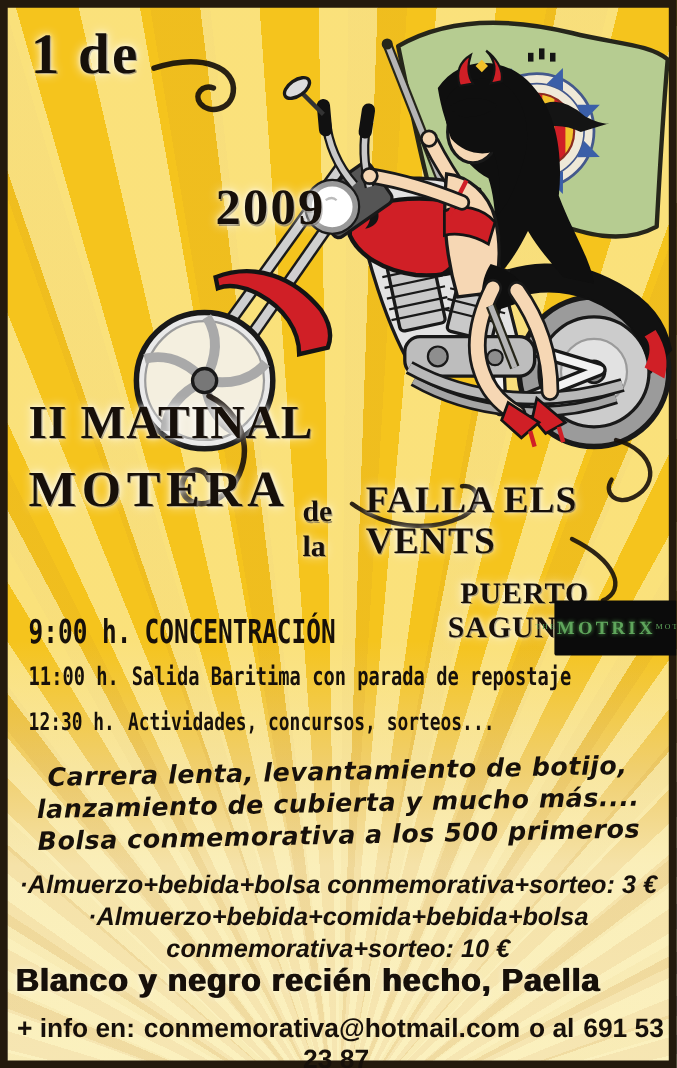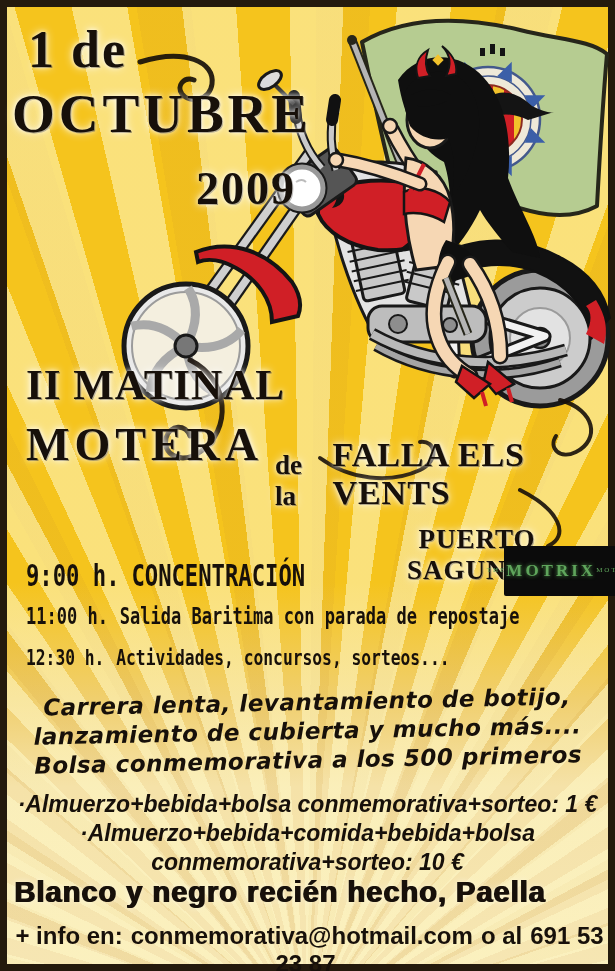--- a/index.html
+++ b/index.html
@@ -217,21 +217,20 @@
   <svg class="abs" style="left:0;top:340px;width:615px;height:215px;pointer-events:none" viewBox="0 0 615 215" xmlns="http://www.w3.org/2000/svg">
     <g fill="none" stroke="#17100a" stroke-linecap="round" opacity=".9">
       <path d="M190 20 C230 40 232 90 200 112 C180 125 162 114 166 98 C170 84 186 84 190 96" stroke-width="5"></path>
       <path d="M320 118 C350 140 390 144 420 130 C440 120 436 100 420 102" stroke-width="4"></path>
       <path d="M560 60 C596 70 600 100 576 112 C560 120 548 108 556 96" stroke-width="4"></path>
       <path d="M520 150 C560 170 570 196 548 206" stroke-width="4"></path>
     </g>
   </svg>
 
   <div class="abs grunge date1">1 de</div>
-  <div class="abs grunge date2">OCTUBRE</div>
   <div class="abs grunge date3">2009</div>
 
   <div class="abs grunge title1">II MATINAL</div>
   <div class="abs grunge title2">MOTERA</div>
 
   <div class="abs grunge subtitle">
     <span class="prefix">de la</span>
     <span class="org">FALLA ELS VENTS</span>
   </div>
   <div class="abs grunge place">PUERTO SAGUNTO</div>
@@ -252,21 +251,21 @@
     <span class="bottom">MOTOCLUB</span>
   </div>
 
   <div class="abs hand">
     <div>Carrera lenta, levantamiento de botijo,</div>
     <div>lanzamiento de cubierta y mucho más....</div>
     <div>Bolsa conmemorativa a los 500 primeros</div>
   </div>
 
   <div class="abs prices">
-    <div>·Almuerzo+bebida+bolsa conmemorativa+sorteo: 1 €</div>
+    <div>·Almuerzo+bebida+bolsa conmemorativa+sorteo: 3 €</div>
     <div>·Almuerzo+bebida+comida+bebida+bolsa</div>
     <div>conmemorativa+sorteo: 10 €</div>
   </div>
 
   <div class="abs food">Blanco y negro recién hecho, Paella</div>
 
   <div class="abs contact">
     <span>+ info en:</span><span>conmemorativa@hotmail.com</span><span>o al</span><span>691 53 23 87</span>
   </div>
 

